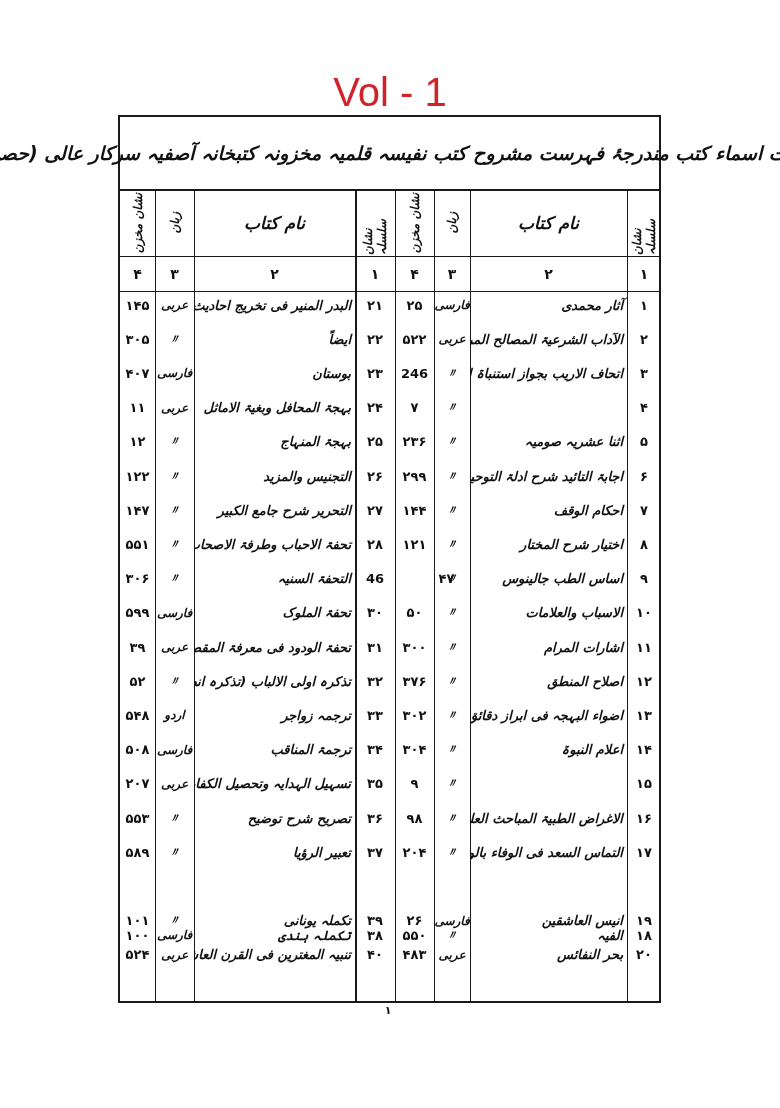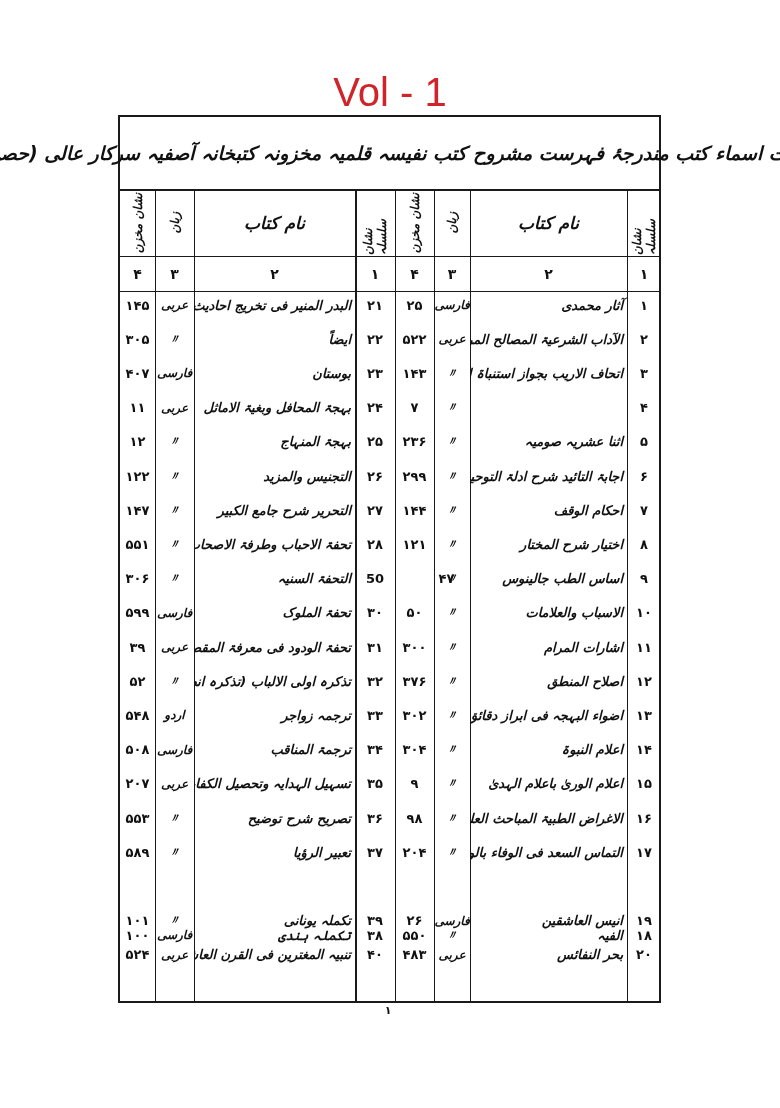--- a/index.html
+++ b/index.html
@@ -126,21 +126,21 @@
         <div class="cell t-num" style="left: 275px; width: 39px;">۵۲۲</div>
         <div class="cell t-lang" style="left: 314px; width: 36px;">عربی</div>
         <div class="cell t-name" style="left: 350px; width: 157px;">الآداب الشرعیۃ المصالح المرعیہ</div>
         <div class="cell t-serial" style="left: 507px; width: 34px;">۲</div>
       </div>
       <div class="row" style="top: 241.4px;">
         <div class="cell t-num" style="left: 0px; width: 35px;">۴۰۷</div>
         <div class="cell t-lang" style="left: 35px; width: 39px;">فارسی</div>
         <div class="cell t-name" style="left: 74px; width: 161px;">بوستان</div>
         <div class="cell t-serial" style="left: 235px; width: 40px;">۲۳</div>
-        <div class="cell t-num" style="left: 275px; width: 39px;">۱۴۳</div>
+        <div class="cell t-num" style="left: 275px; width: 39px;">246</div>
         <div class="cell t-lang" style="left: 314px; width: 36px;">〃</div>
         <div class="cell t-name" style="left: 350px; width: 157px;">اتحاف الاریب بجواز استنباۃ الخطیب</div>
         <div class="cell t-serial" style="left: 507px; width: 34px;">۳</div>
       </div>
       <div class="row" style="top: 275.6px;">
         <div class="cell t-num" style="left: 0px; width: 35px;">۱۱</div>
         <div class="cell t-lang" style="left: 35px; width: 39px;">عربی</div>
         <div class="cell t-name" style="left: 74px; width: 161px;">بہجۃ المحافل وبغیۃ الاماثل</div>
         <div class="cell t-serial" style="left: 235px; width: 40px;">۲۴</div>
         <div class="cell t-num" style="left: 275px; width: 39px;">۷</div>
@@ -184,21 +184,21 @@
         <div class="cell t-serial" style="left: 235px; width: 40px;">۲۸</div>
         <div class="cell t-num" style="left: 275px; width: 39px;">۱۲۱</div>
         <div class="cell t-lang" style="left: 314px; width: 36px;">〃</div>
         <div class="cell t-name" style="left: 350px; width: 157px;">اختیار شرح المختار</div>
         <div class="cell t-serial" style="left: 507px; width: 34px;">۸</div>
       </div>
       <div class="row" style="top: 446.6px;">
         <div class="cell t-num" style="left: 0px; width: 35px;">۳۰۶</div>
         <div class="cell t-lang" style="left: 35px; width: 39px;">〃</div>
         <div class="cell t-name" style="left: 74px; width: 161px;">التحفۃ السنیہ</div>
-        <div class="cell t-serial" style="left: 235px; width: 40px;">50</div>
+        <div class="cell t-serial" style="left: 235px; width: 40px;">46</div>
         <div class="cell t-num" style="left: 275px; width: 39px; margin-left: 32px;">۴۷</div>
         <div class="cell t-lang" style="left: 314px; width: 36px;">〃</div>
         <div class="cell t-name" style="left: 350px; width: 157px;">اساس الطب جالینوس</div>
         <div class="cell t-serial" style="left: 507px; width: 34px;">۹</div>
       </div>
       <div class="row" style="top: 480.8px;">
         <div class="cell t-num" style="left: 0px; width: 35px;">۵۹۹</div>
         <div class="cell t-lang" style="left: 35px; width: 39px;">فارسی</div>
         <div class="cell t-name" style="left: 74px; width: 161px; padding-left: 12px;">تحفۃ الملوک</div>
         <div class="cell t-serial" style="left: 235px; width: 40px;">۳۰</div>
@@ -247,21 +247,20 @@
         <div class="cell t-name" style="left: 350px; width: 157px;">اعلام النبوۃ</div>
         <div class="cell t-serial" style="left: 507px; width: 34px;">۱۴</div>
       </div>
       <div class="row" style="top: 651.8px;">
         <div class="cell t-num" style="left: 0px; width: 35px;">۲۰۷</div>
         <div class="cell t-lang" style="left: 35px; width: 39px;">عربی</div>
         <div class="cell t-name" style="left: 74px; width: 161px;">تسہیل الہدایہ وتحصیل الکفایہ</div>
         <div class="cell t-serial" style="left: 235px; width: 40px;">۳۵</div>
         <div class="cell t-num" style="left: 275px; width: 39px;">۹</div>
         <div class="cell t-lang" style="left: 314px; width: 36px;">〃</div>
-        <div class="cell t-name" style="left: 350px; width: 157px;">اعلام الوریٰ باعلام الہدیٰ</div>
         <div class="cell t-serial" style="left: 507px; width: 34px;">۱۵</div>
       </div>
       <div class="row" style="top: 686px;">
         <div class="cell t-num" style="left: 0px; width: 35px;">۵۵۳</div>
         <div class="cell t-lang" style="left: 35px; width: 39px;">〃</div>
         <div class="cell t-name" style="left: 74px; width: 161px;">تصریح شرح توضیح</div>
         <div class="cell t-serial" style="left: 235px; width: 40px;">۳۶</div>
         <div class="cell t-num" style="left: 275px; width: 39px;">۹۸</div>
         <div class="cell t-lang" style="left: 314px; width: 36px;">〃</div>
         <div class="cell t-name" style="left: 350px; width: 157px;">الاغراض الطبیۃ المباحث العلیہ</div>

